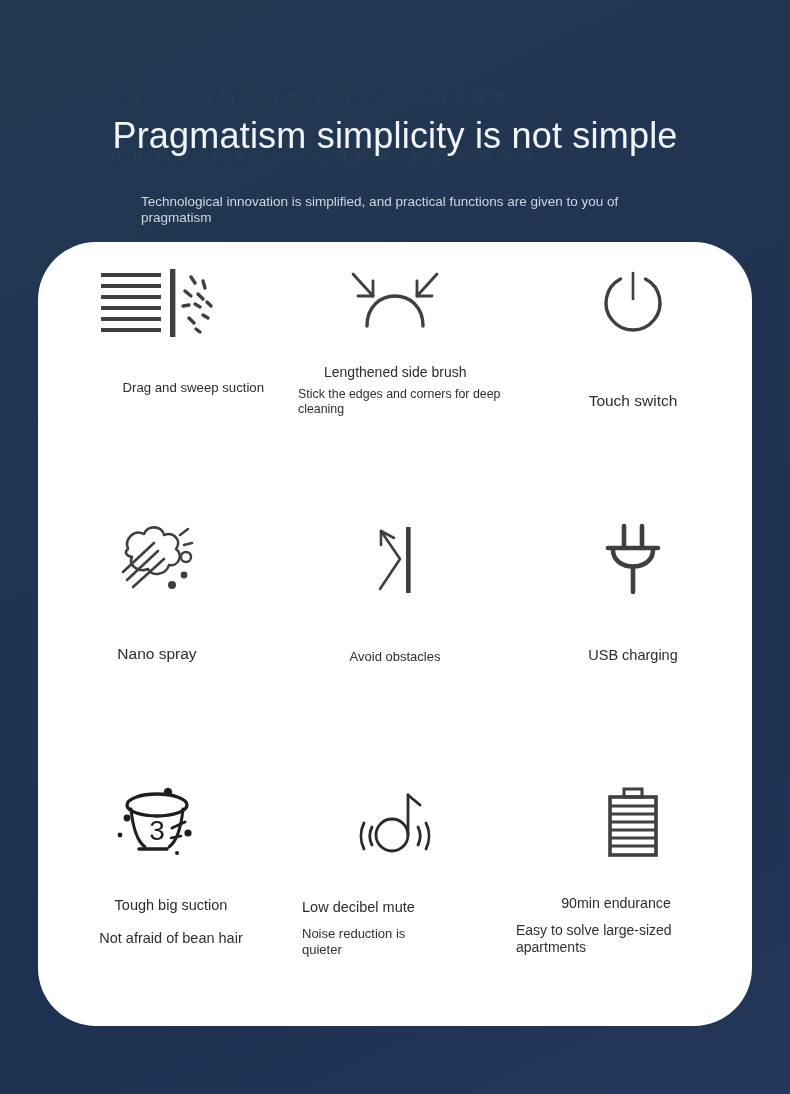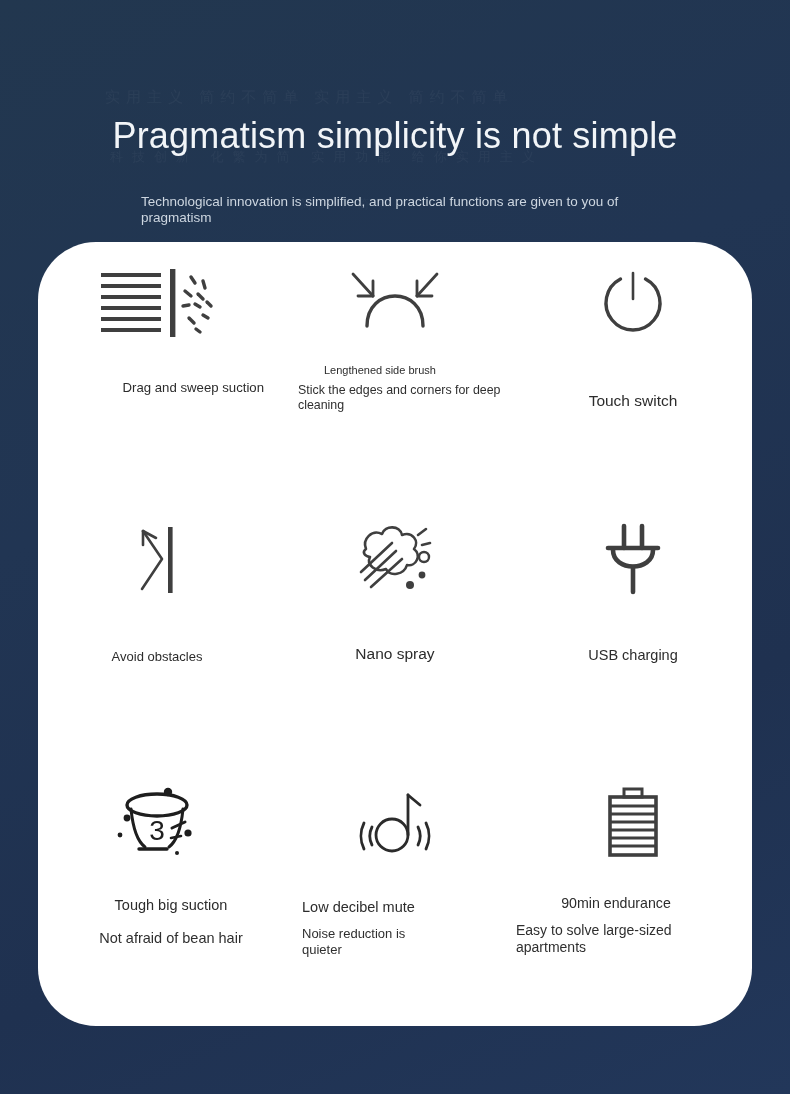--- a/index.html
+++ b/index.html
@@ -128,21 +128,21 @@
     max-width: 196px;
   }
 
   
   .cell.c0 .icon-wrap { padding-top: 14px; }
   .cell.c0 .labels { margin-top: 30px; align-items: flex-end; padding-left: 50px; }
   .cell.c0 .lbl-main { text-align: left; font-size: 13.2px; }
 
   .cell.c1 .icon-wrap { padding-top: 6px; }
   .cell.c1 .labels { margin-top: 14px; align-items: flex-start; padding-left: 22px; }
-  .cell.c1 .lbl-main { text-align: left; font-size: 11px; padding-left: 26px; }
+  .cell.c1 .lbl-main { text-align: left; font-size: 14px; padding-left: 26px; }
   .cell.c1 .lbl-sub { font-size: 12.4px; max-width: 210px; margin-top: 6px; }
 
   .cell.c2 .icon-wrap { padding-top: 12px; }
   .cell.c2 .labels { margin-top: 42px; }
   .cell.c2 .lbl-main { font-size: 15.5px; }
 
   .cell.c3 .icon-wrap { padding-top: 6px; }
   .cell.c3 .labels { margin-top: 38px; }
   .cell.c3 .lbl-main { font-size: 13px; }
 
@@ -242,36 +242,20 @@
           <svg width="66" height="66" viewBox="0 0 66 66">
             <path d="M20.5 10 A27 27 0 1 0 45.5 10" fill="none" stroke="#3f3f3f" stroke-width="3.4" stroke-linecap="round"></path>
             <line x1="33" y1="4" x2="33" y2="30" stroke="#3f3f3f" stroke-width="2.6" stroke-linecap="round"></line>
           </svg>
         </div>
         <div class="labels">
           <div class="lbl-main">Touch switch</div>
         </div>
       </div>
 
-      <div class="cell c3">
-        <div class="icon-wrap">
-          <svg width="48" height="70" viewBox="0 0 48 70">
-            <g fill="none" stroke="#3f3f3f" stroke-width="2.6" stroke-linecap="round" stroke-linejoin="round">
-              <path d="M9 64 L29 34 L10 6"></path>
-              <path d="M10 6 L10 20"></path>
-              <path d="M10 6 L23 13"></path>
-            </g>
-            <rect x="35" y="2" width="4.6" height="66" fill="#3f3f3f"></rect>
-          </svg>
-        </div>
-        <div class="labels">
-          <div class="lbl-main">Avoid obstacles</div>
-        </div>
-      </div>
-
       <div class="cell c4">
         <div class="icon-wrap">
           <svg width="86" height="72" viewBox="0 0 86 72">
             <g fill="none" stroke="#3f3f3f" stroke-width="2.6" stroke-linecap="round" stroke-linejoin="round">
               <path d="M14 26 C10 16, 20 6, 30 11 C33 2, 48 2, 50 12
                        C60 8, 68 18, 62 26 C70 32, 64 44, 55 42
                        C52 52, 38 54, 34 46 C24 50, 14 42, 18 34
                        C12 33, 10 29, 14 26 Z"></path>
               <path d="M66 12 L74 6"></path>
               <path d="M70 22 L78 20"></path>
@@ -282,20 +266,36 @@
             <circle cx="72" cy="34" r="5" fill="none" stroke="#3f3f3f" stroke-width="2.4"></circle>
             <circle cx="70" cy="52" r="3.4" fill="#3f3f3f"></circle>
             <circle cx="58" cy="62" r="4" fill="#3f3f3f"></circle>
           </svg>
         </div>
         <div class="labels">
           <div class="lbl-main">Nano spray</div>
         </div>
       </div>
 
+      <div class="cell c3">
+        <div class="icon-wrap">
+          <svg width="48" height="70" viewBox="0 0 48 70">
+            <g fill="none" stroke="#3f3f3f" stroke-width="2.6" stroke-linecap="round" stroke-linejoin="round">
+              <path d="M9 64 L29 34 L10 6"></path>
+              <path d="M10 6 L10 20"></path>
+              <path d="M10 6 L23 13"></path>
+            </g>
+            <rect x="35" y="2" width="4.6" height="66" fill="#3f3f3f"></rect>
+          </svg>
+        </div>
+        <div class="labels">
+          <div class="lbl-main">Avoid obstacles</div>
+        </div>
+      </div>
+
       <div class="cell c5">
         <div class="icon-wrap">
           <svg width="62" height="74" viewBox="0 0 62 74">
             <g stroke="#3f3f3f" stroke-linecap="round" fill="none">
               <line x1="22" y1="4" x2="22" y2="26" stroke-width="4.6"></line>
               <line x1="40" y1="4" x2="40" y2="26" stroke-width="4.6"></line>
               <line x1="6" y1="26" x2="56" y2="26" stroke-width="4.6"></line>
               <path d="M11 28 C11 50, 51 50, 51 28" stroke-width="4.6" stroke-linecap="butt"></path>
               <line x1="31" y1="45" x2="31" y2="70" stroke-width="4.6"></line>
             </g>

